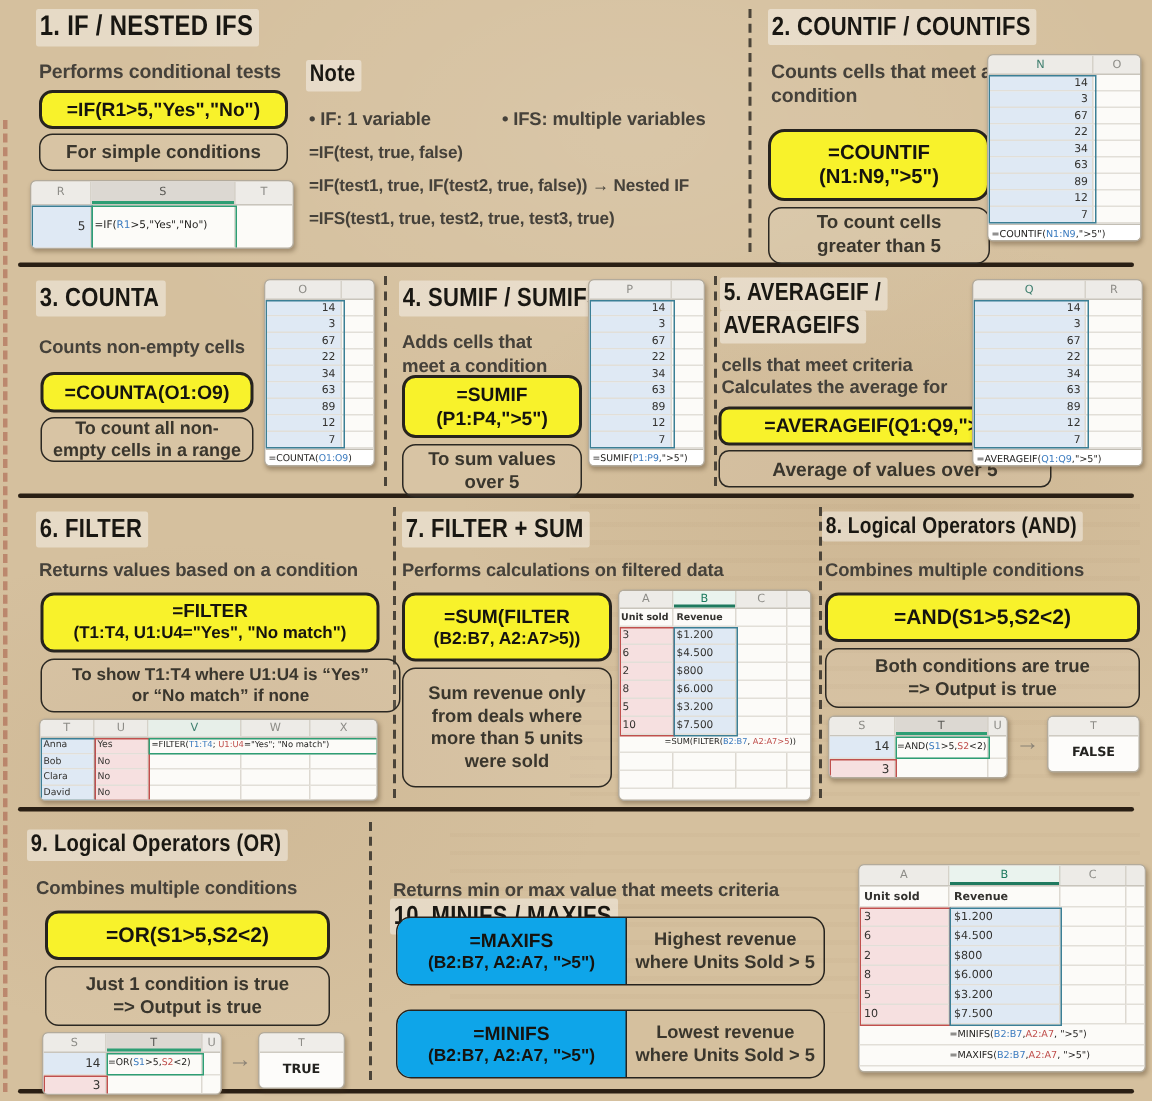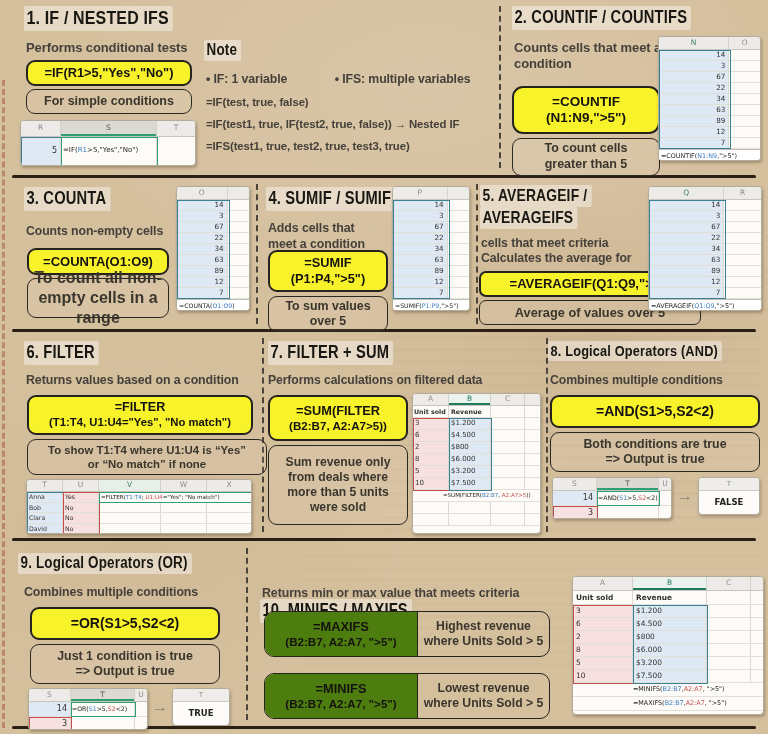--- a/index.html
+++ b/index.html
@@ -22,21 +22,21 @@
     background:rgba(255,255,255,.42);padding:1px 5px 2px 3px;border-radius:2px;letter-spacing:.2px;}
   .desc{position:absolute;font-weight:700;color:#45413a;line-height:1.25;letter-spacing:-.1px;}
   .ybox{position:absolute;background:#f8f22b;border:2px solid #26231e;border-radius:9px;
     display:flex;flex-direction:column;align-items:center;justify-content:center;
     font-weight:800;color:#15130f;text-align:center;line-height:1.22;box-sizing:border-box;}
   .cbox{position:absolute;border:1.6px solid #2b2822;border-radius:9px;background:rgba(255,255,255,.07);
     display:flex;flex-direction:column;align-items:center;justify-content:center;
     font-weight:700;color:#3a362d;text-align:center;line-height:1.25;box-sizing:border-box;}
   .combo{position:absolute;border:1.7px solid #26231e;border-radius:10px;display:flex;
     overflow:hidden;box-sizing:border-box;}
-  .combo .cy{background:#4d7c0f;border-right:1.7px solid #26231e;display:flex;flex-direction:column;
+  .combo .cy{background:#0ea5e9;border-right:1.7px solid #26231e;display:flex;flex-direction:column;
     align-items:center;justify-content:center;font-weight:800;color:#15130f;text-align:center;line-height:1.25;}
   .combo .cc{flex:1;display:flex;flex-direction:column;align-items:center;justify-content:center;
     font-weight:700;color:#3a362d;text-align:center;line-height:1.25;}
 
   .sheet{position:absolute;background:#fcfbf8;border:1px solid #b3ab9c;border-radius:4px;
     box-shadow:1px 2px 3px rgba(70,50,25,.35);font-family:"DejaVu Sans",sans-serif;
     color:#33322f;overflow:hidden;box-sizing:border-box;}
   .shead{display:flex;background:#edebe7;border-bottom:1px solid #c9c5bc;color:#8d8c87;}
   .shead>div{text-align:center;border-right:1px solid #d6d2c9;font-size:7.5px;box-sizing:border-box;}
   .shead>div:last-child{border-right:none;}
@@ -179,21 +179,21 @@
           </div>
         </div>
       <div class="sform" style="font-size:6.4px;line-height:12px;"><span class="fp-k">=COUNTIF(</span><span class="fp-b">N1:N9</span><span class="fp-k">,"&gt;5")</span></div>
     </div>
   </div>
 
   <div>
     <div class="ptitle" style="left:24px;top:187px;font-size:17.5px;"><span>3. COUNTA</span></div>
     <div class="desc" style="left:26px;top:224px;font-size:12.3px;white-space:nowrap;">Counts non-empty cells</div>
     <div class="ybox" style="left:27px;top:248px;width:142px;height:27px;font-size:13px;">=COUNTA(O1:O9)</div>
-    <div class="cbox" style="left:27px;top:278px;width:142px;height:40px;font-size:16px;">
+    <div class="cbox" style="left:27px;top:278px;width:142px;height:30px;font-size:12px;">
       <div>To count all non-</div>
       <div>empty cells in a range</div>
     </div>
     <div class="sheet" style="left:176px;top:186px;width:74px;height:125px;">
       <div class="shead" style="height:12px;">
         <div style="width:52px;line-height:11px;">O</div>
         <div style="width:22px;line-height:11px;"></div>
       </div>
       <div class="sbody">
         <div class="rng b" style="left:0;top:0;width:53px;height:99px;"></div>

